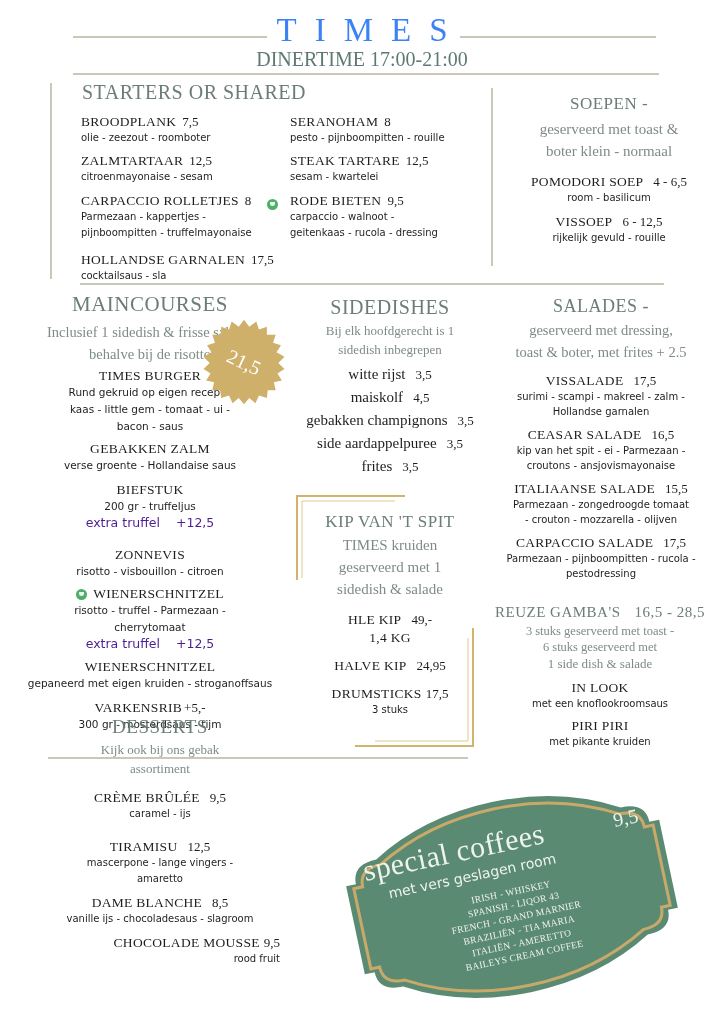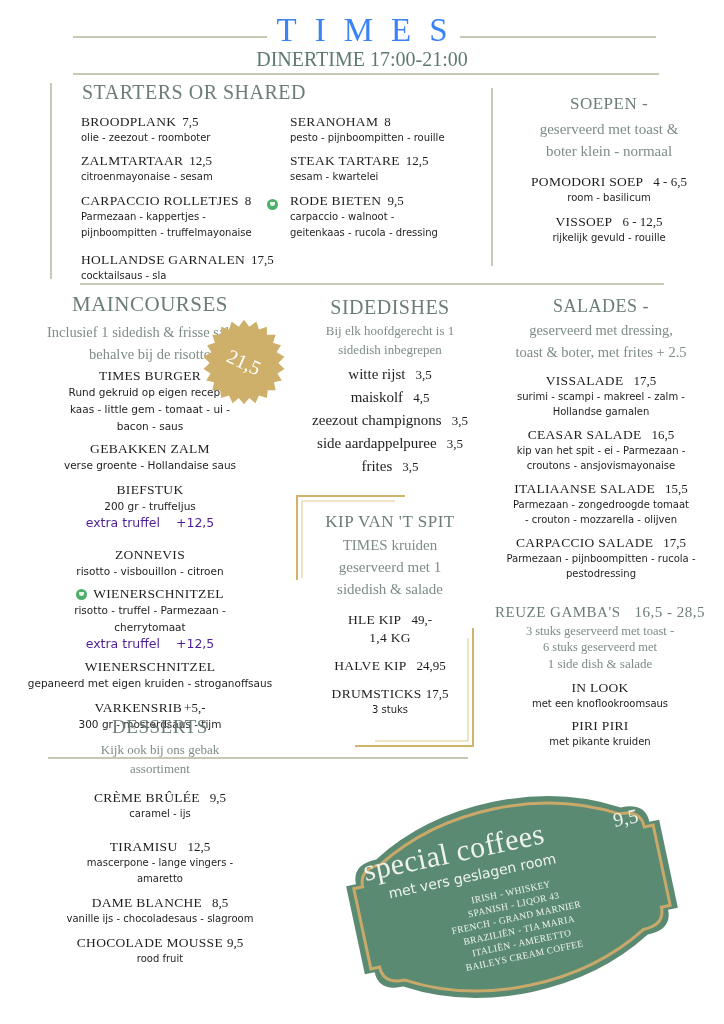--- a/index.html
+++ b/index.html
@@ -156,21 +156,21 @@
   <div class="badge-text serif">21,5</div>
 </div>
 
 
 <div class="block center" style="left:290px; top:296px; width:200px;">
   <div class="sec-head serif" style="font-size:20px;">SIDEDISHES</div>
   <div class="sec-note serif" style="font-size:13px; line-height:19px; margin-top:2px;">Bij elk hoofdgerecht is 1</div>
   <div class="sec-note serif" style="font-size:13px; line-height:19px;">sidedish inbegrepen</div>
   <div class="side-row" style="margin-top:4px;"><span>witte rijst</span><span class="p">3,5</span></div>
   <div class="side-row"><span>maiskolf</span><span class="p">4,5</span></div>
-  <div class="side-row"><span>zeezout champignons</span><span class="p">3,5</span></div>
+  <div class="side-row"><span>gebakken champignons</span><span class="p">3,5</span></div>
   <div class="side-row"><span>side aardappelpuree</span><span class="p">3,5</span></div>
   <div class="side-row"><span>frites</span><span class="p">3,5</span></div>
 </div>
 
 
 <svg class="abs" style="left:295px; top:488px; width:180px; height:265px;" viewBox="0 0 180 265">
   <path d="M2,92 L2,8 L110,8" fill="none" stroke="#d2b36c" stroke-width="2"></path>
   <path d="M7,90 L7,13 L100,13" fill="none" stroke="#e2c98c" stroke-width="1"></path>
   <path d="M178,140 L178,258 L60,258" fill="none" stroke="#d2b36c" stroke-width="2"></path>
   <path d="M173,150 L173,253 L80,253" fill="none" stroke="#e2c98c" stroke-width="1"></path>
@@ -249,21 +249,21 @@
   </div>
   <div style="margin-top:15px;">
     <span class="item-name">TIRAMISU</span><span class="item-price" style="margin-left:10px;">12,5</span>
     <div class="item-desc">mascerpone - lange vingers -</div>
     <div class="item-desc">amaretto</div>
   </div>
   <div style="margin-top:6px;">
     <span class="item-name">DAME BLANCHE</span><span class="item-price" style="margin-left:10px;">8,5</span>
     <div class="item-desc">vanille ijs - chocoladesaus - slagroom</div>
   </div>
-  <div style="margin-top:6px;">
+  <div style="margin-top:6px;text-align:right;">
     <span class="item-name">CHOCOLADE MOUSSE</span><span class="item-price" style="margin-left:4px;">9,5</span>
     <div class="item-desc">rood fruit</div>
   </div>
 </div>
 
 
 <svg class="coffee-sign" viewBox="0 0 360 230">
   <g transform="rotate(-12 180 115)">
     <path d="M30,70 Q30,50 55,50 Q110,18 180,18 Q250,18 305,50 Q330,50 330,70 L340,70 L340,160 L330,160 Q330,180 305,180 Q250,212 180,212 Q110,212 55,180 Q30,180 30,160 L20,160 L20,70 Z" fill="#5b8a73"></path>
     <path d="M36,74 Q36,56 58,56 Q112,25 180,25 Q248,25 302,56 Q324,56 324,74 L333,74 L333,156 L324,156 Q324,174 302,174 Q248,205 180,205 Q112,205 58,174 Q36,174 36,156 L27,156 L27,74 Z" fill="none" stroke="#c8a96a" stroke-width="3"></path>

